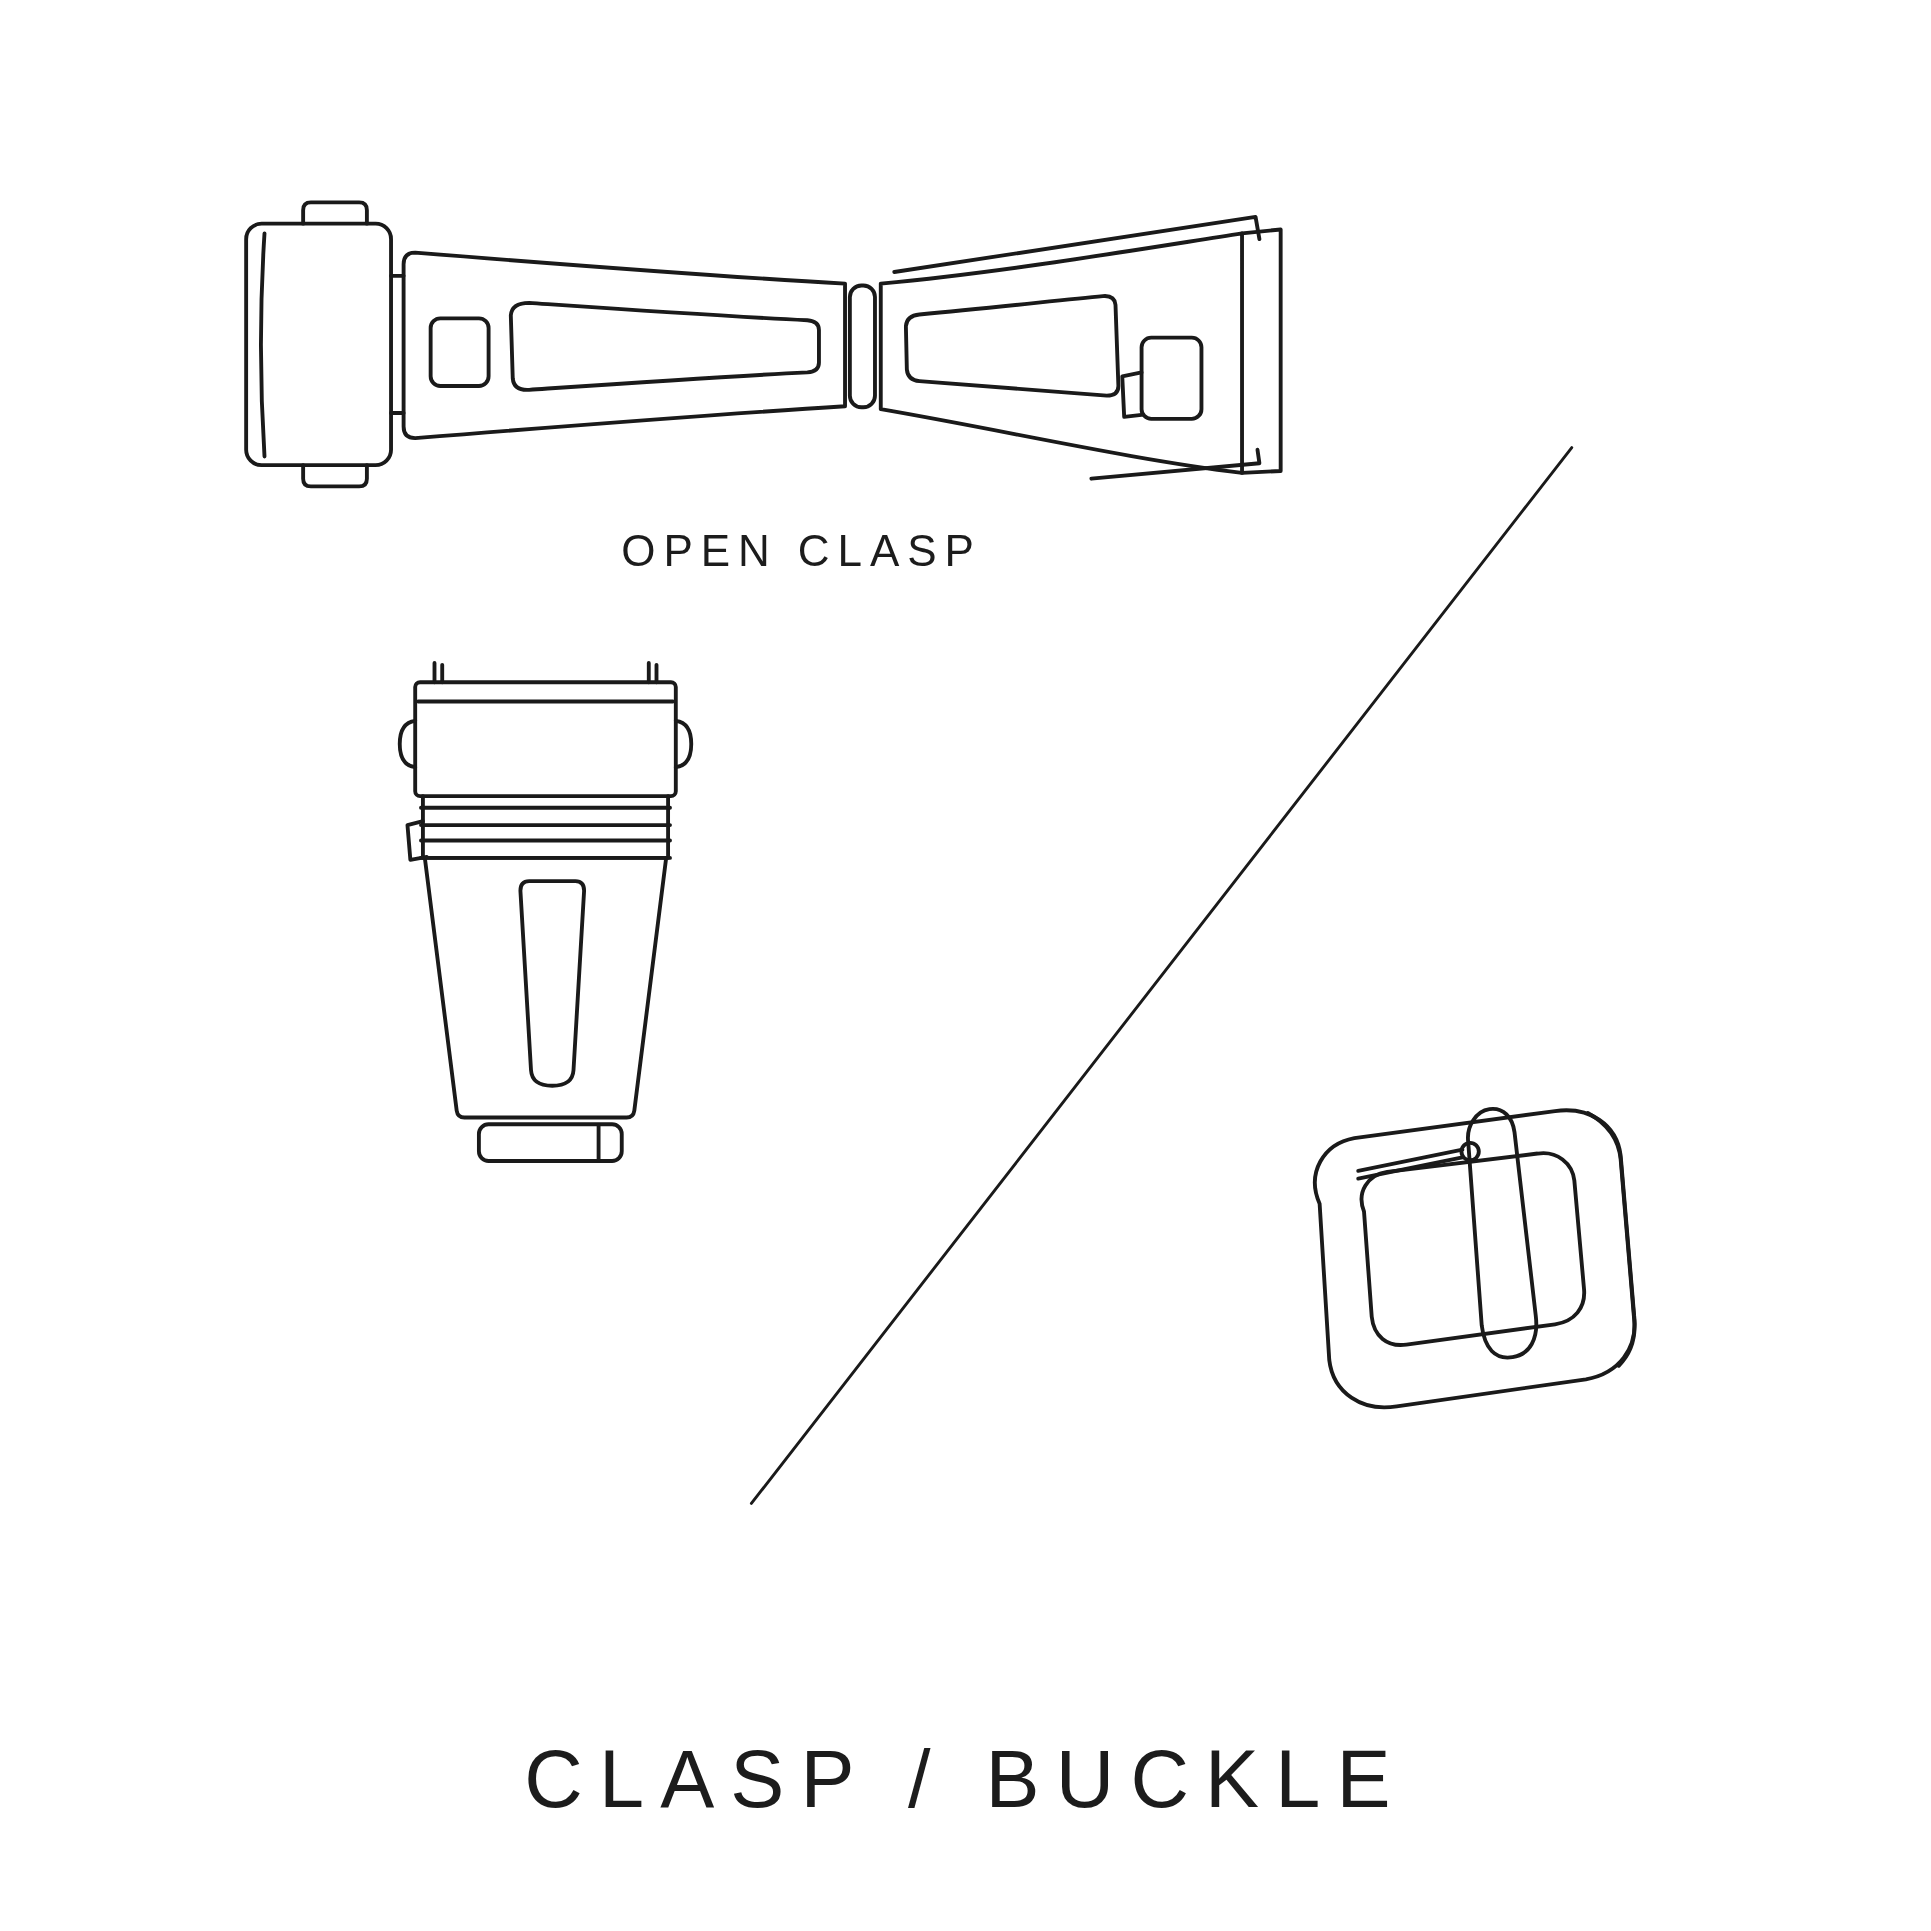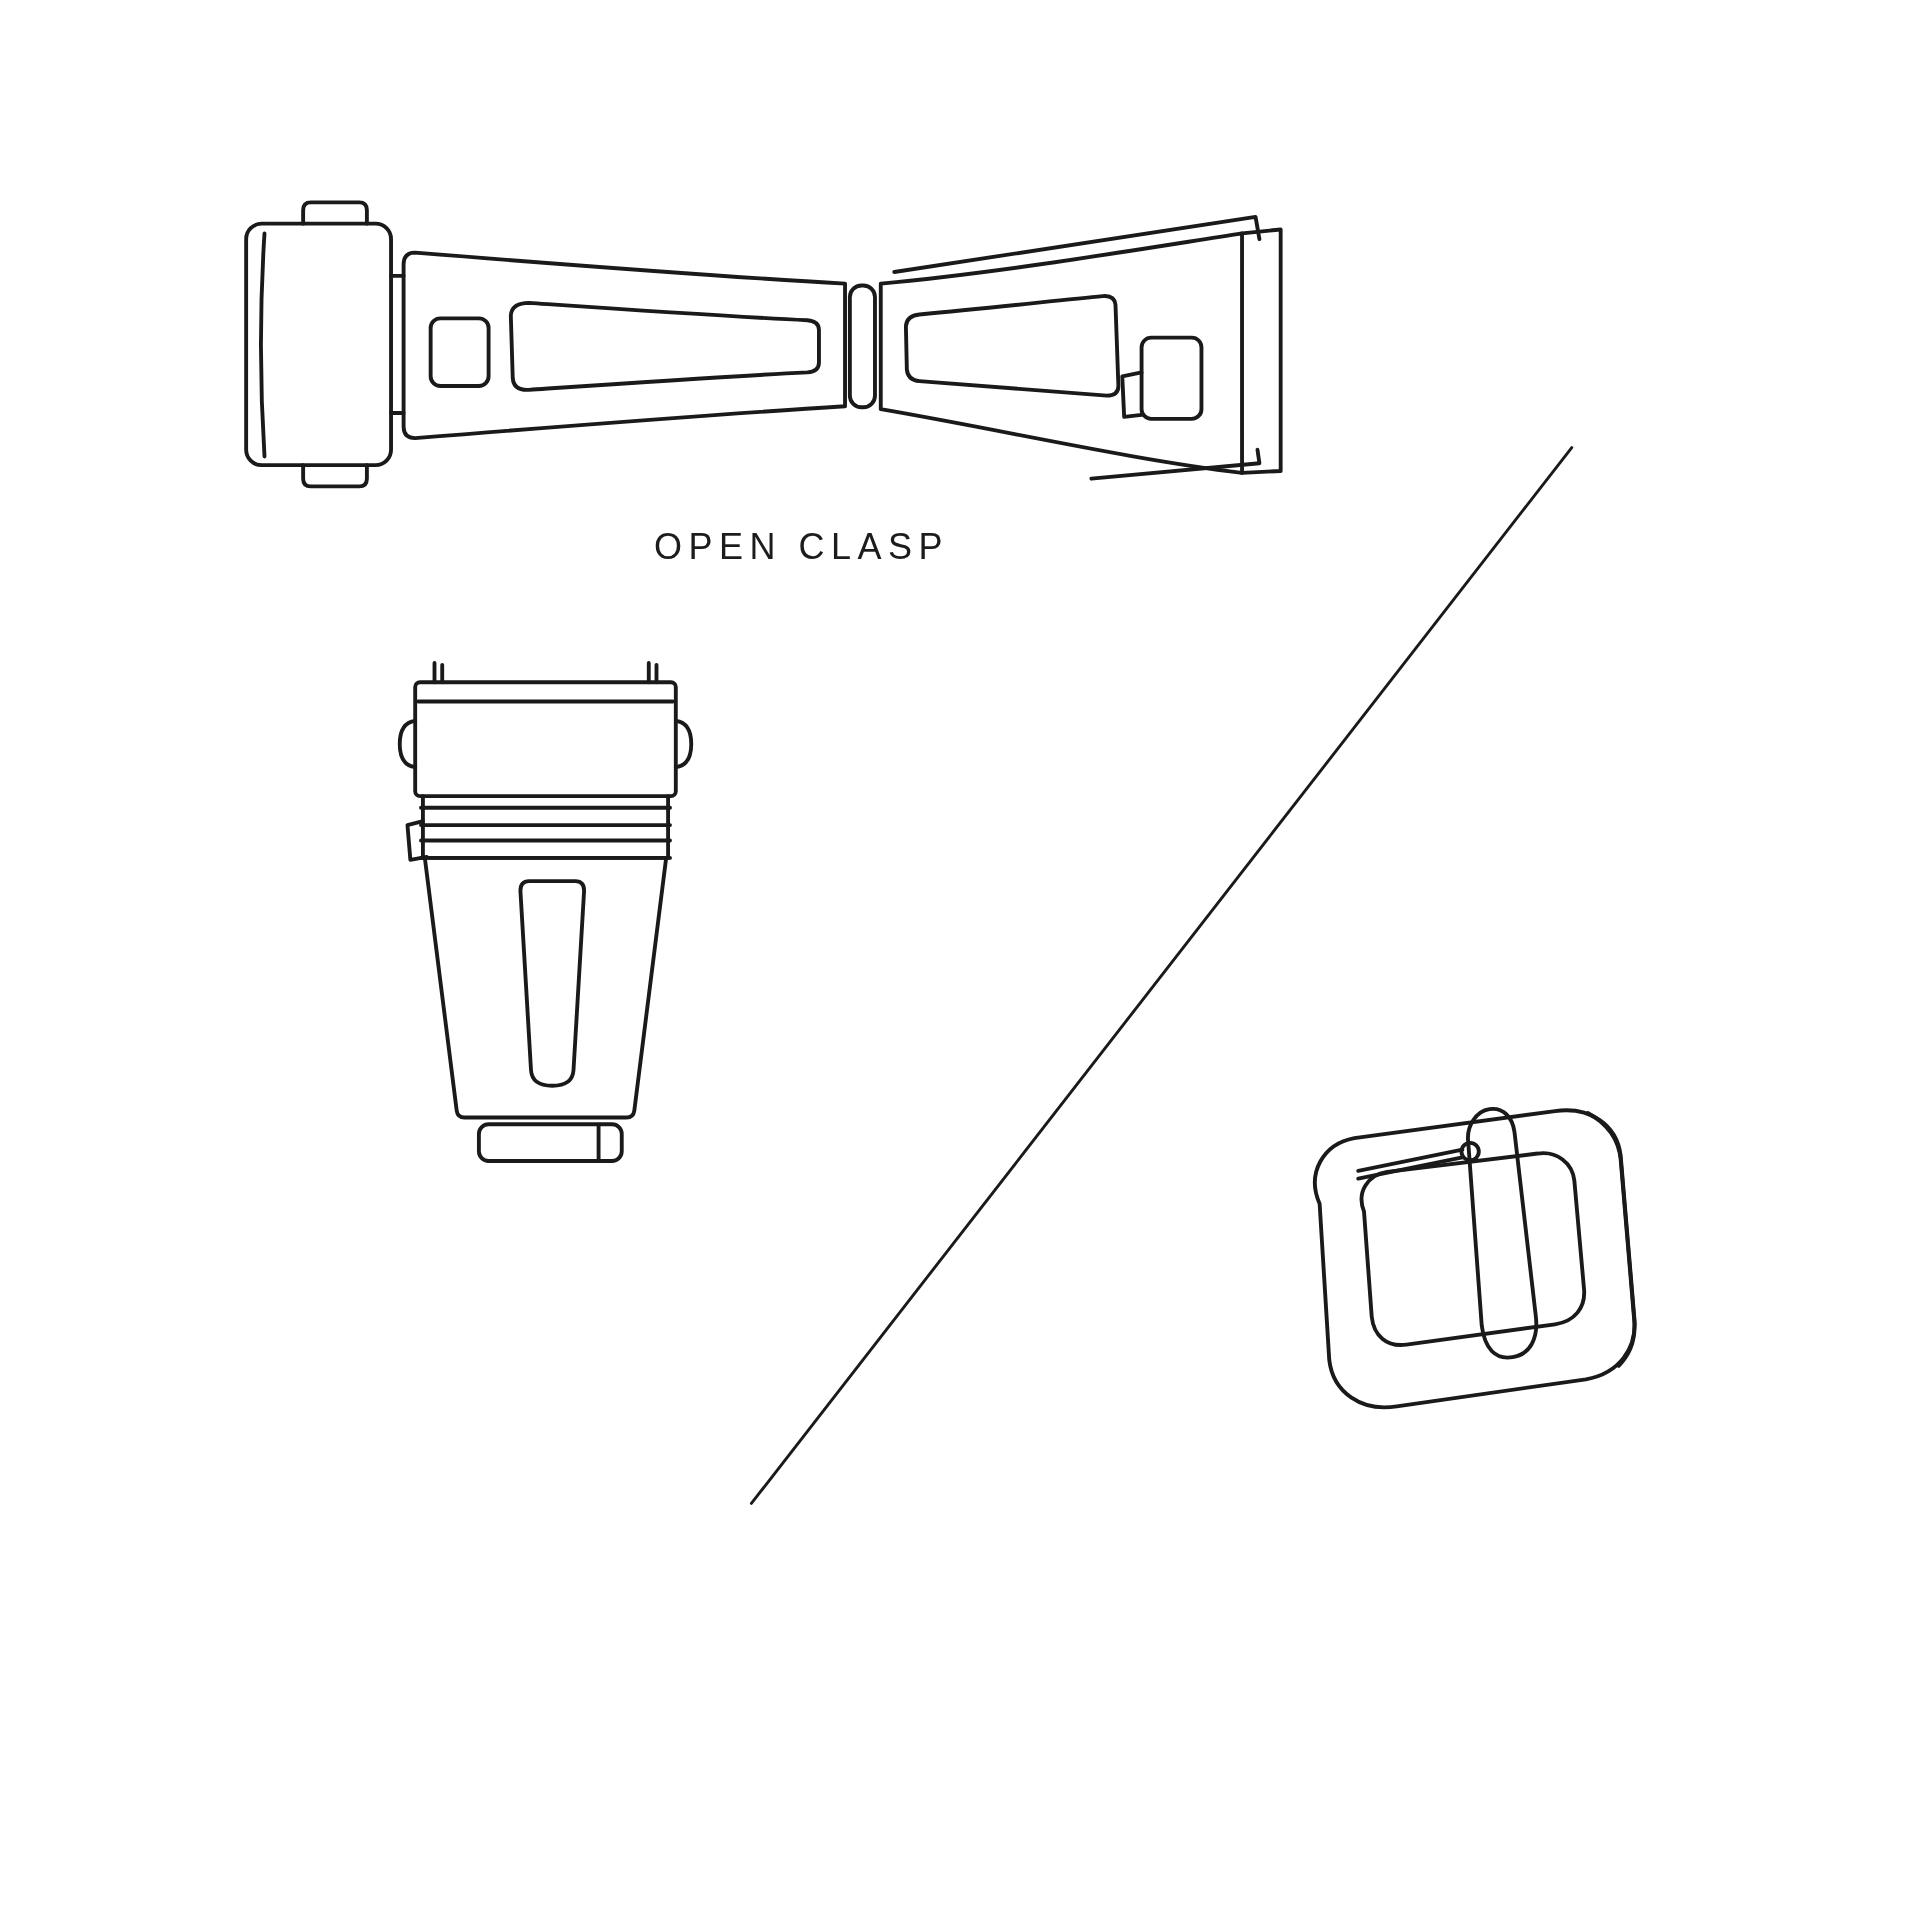--- a/index.html
+++ b/index.html
@@ -13,21 +13,21 @@
     height: 1931px;
     background: #ffffff;
     overflow: hidden;
     font-family: "Liberation Sans", sans-serif;
     color: #1c1c1c;
   }
   .abs { position: absolute; }
   svg { display: block; }
   .caption {
     text-align: center;
-    font-size: 36px;
+    font-size: 44px;
     font-weight: 400;
     letter-spacing: 0.18em;
     color: #1c1c1c;
     white-space: nowrap;
   }
   .title {
     text-align: center;
     font-size: 81px;
     font-weight: 500;
     letter-spacing: 0.2em;
@@ -112,15 +112,16 @@
         <path d="M350,28 C372,40 382,56 384,76 L398,242 C400,262 394,278 382,290"></path>
 
         <path d="M112,88 L220,66 M112,96 L220,74"></path>
         <circle cx="228" cy="68" r="9"></circle>
 
         <path d="M248,24 C262,22 272,32 274,48 L296,238 C299,262 290,278 272,281 C254,284 243,272 240,248 L226,58 C224,42 234,26 248,24 Z"></path>
       </g>
     </svg>
   </div>
 
+  <div class="abs title" style="left:0px; top:1733px; width:1931px;">CLASP / BUCKLE</div>
 
 </div>
 
 
 </body></html>

